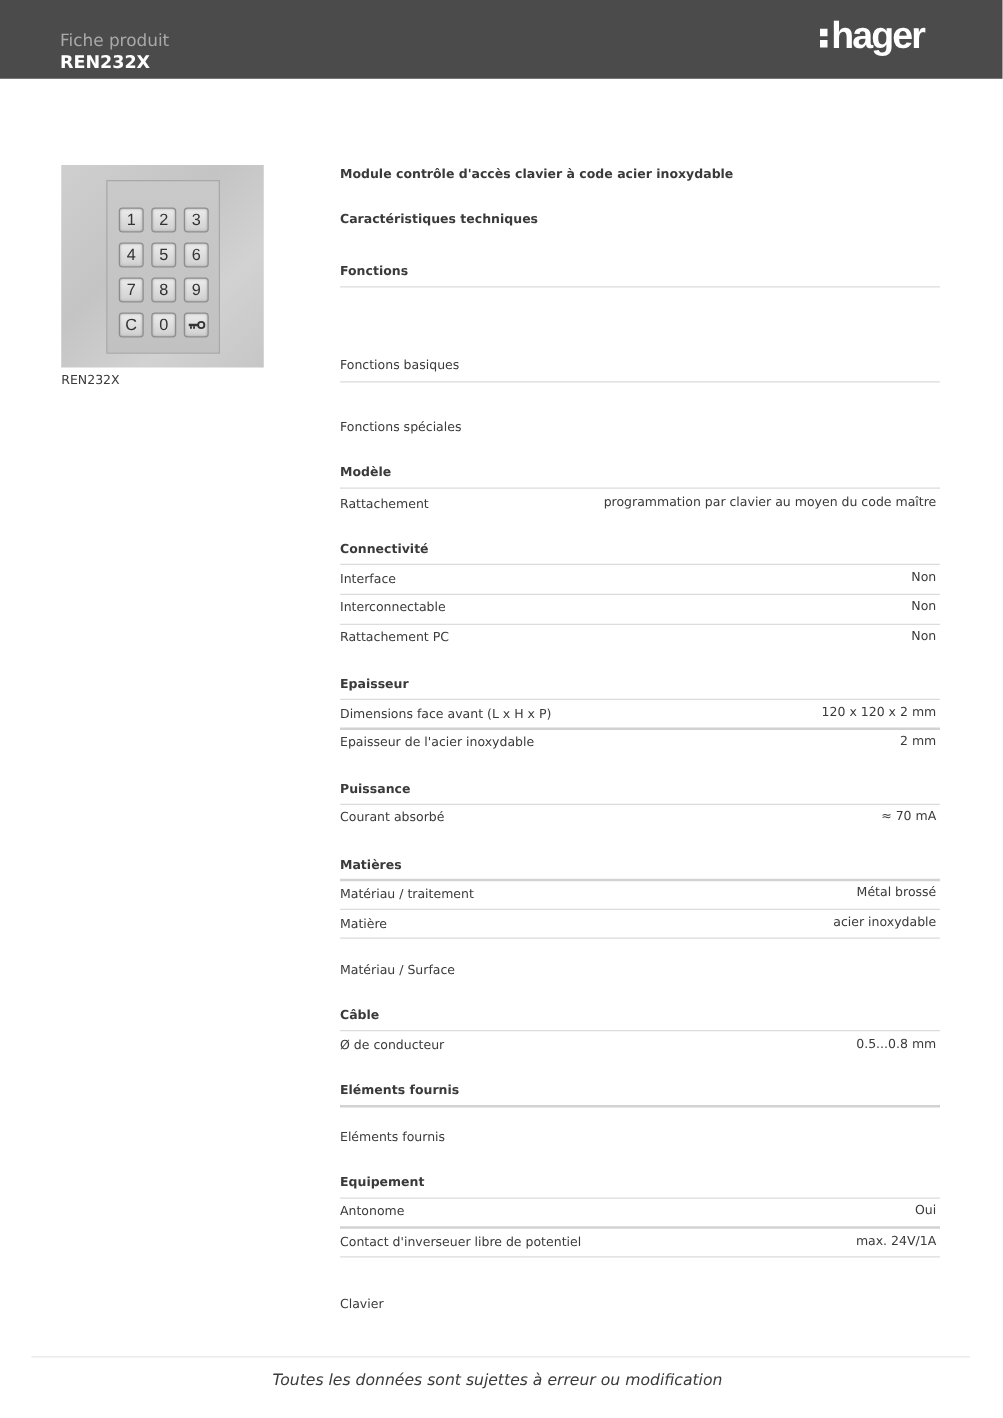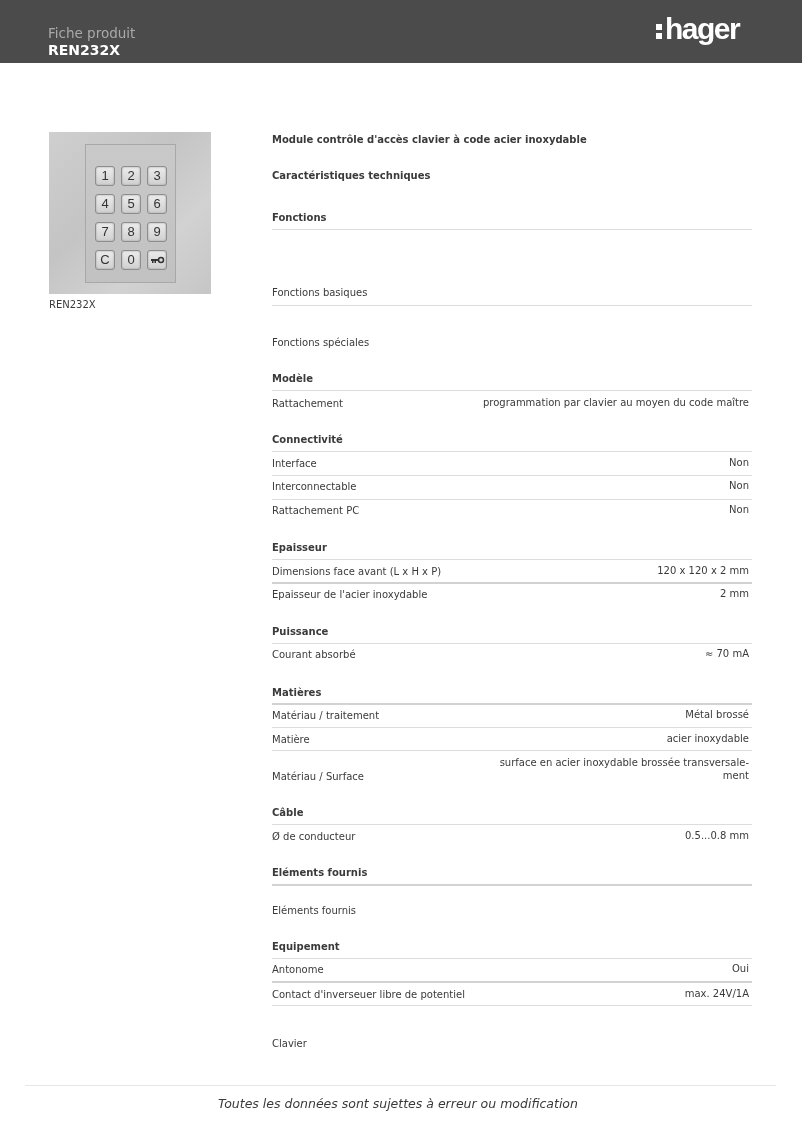--- a/index.html
+++ b/index.html
@@ -159,22 +159,20 @@
     <span class="value">Métal brossé</span>
   </div>
   <div class="row-rule" style="top:727px"></div>
   <div class="row" style="top:731px;height:14px">
     <span class="label">Matière</span>
     <span class="value">acier inoxydable</span>
   </div>
   <div class="row-rule" style="top:750px"></div>
   <div class="row" style="top:755px;height:27px">
     <span class="label">Matériau / Surface</span>
-    <span class="value">surface en acier inoxydable brossée transversale-
-ment</span>
   </div>
 
   <div class="section-title" style="top:807px">Câble</div>
   <div class="section-rule" style="top:824px"></div>
   <div class="row" style="top:828px;height:14px">
     <span class="label">Ø de conducteur</span>
     <span class="value">0.5...0.8 mm</span>
   </div>
 
   <div class="section-title" style="top:867px">Eléments fournis</div>

